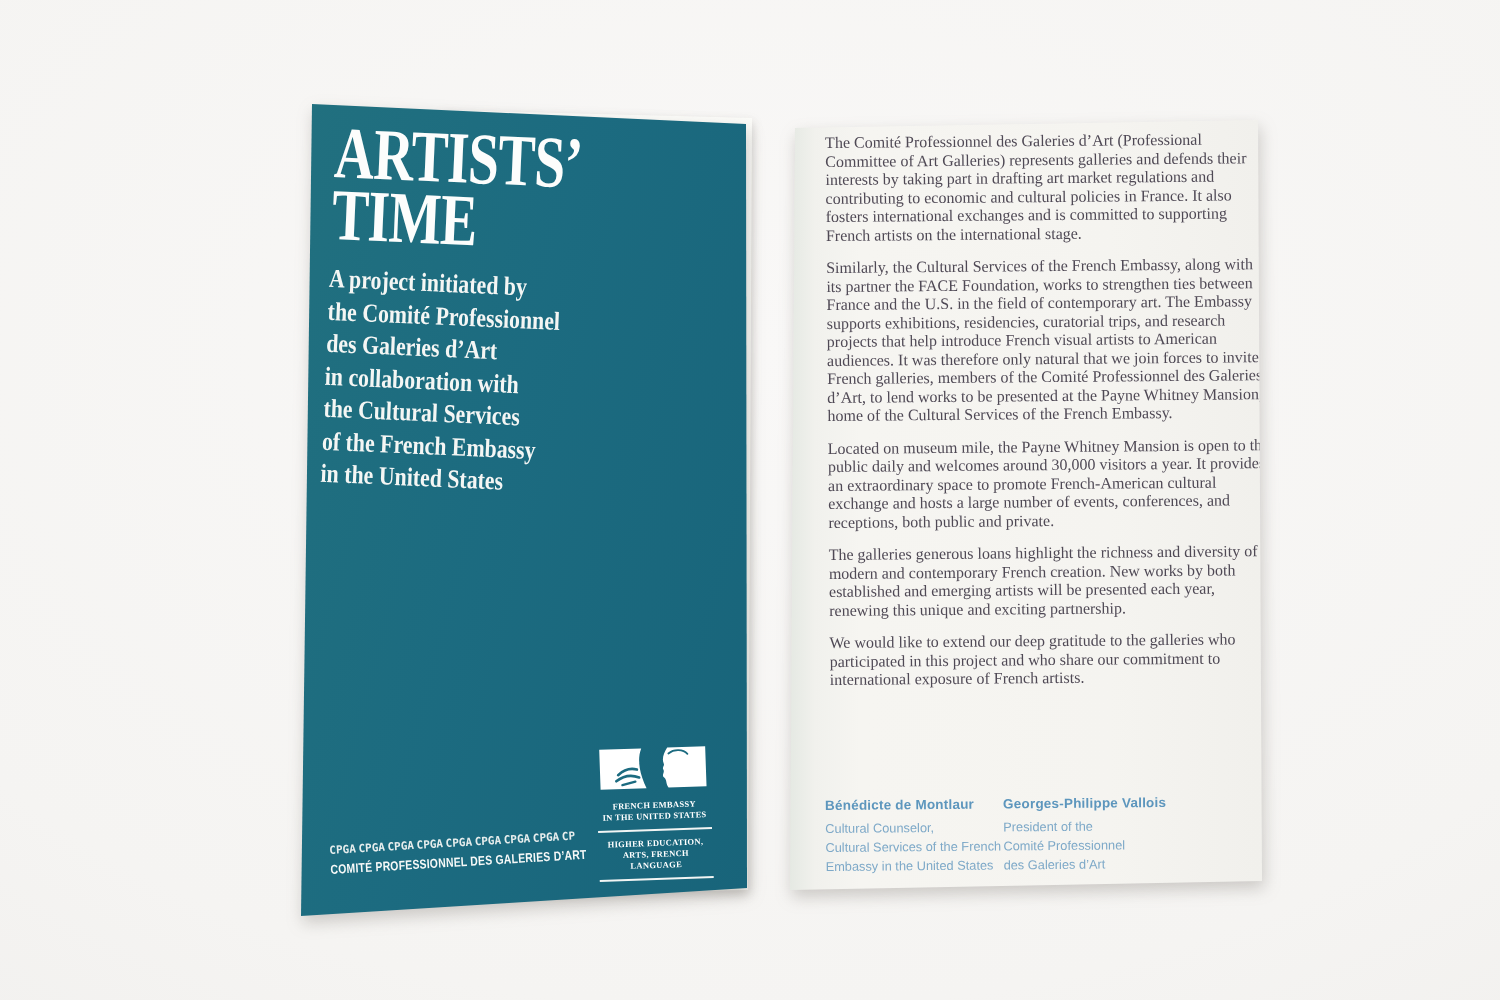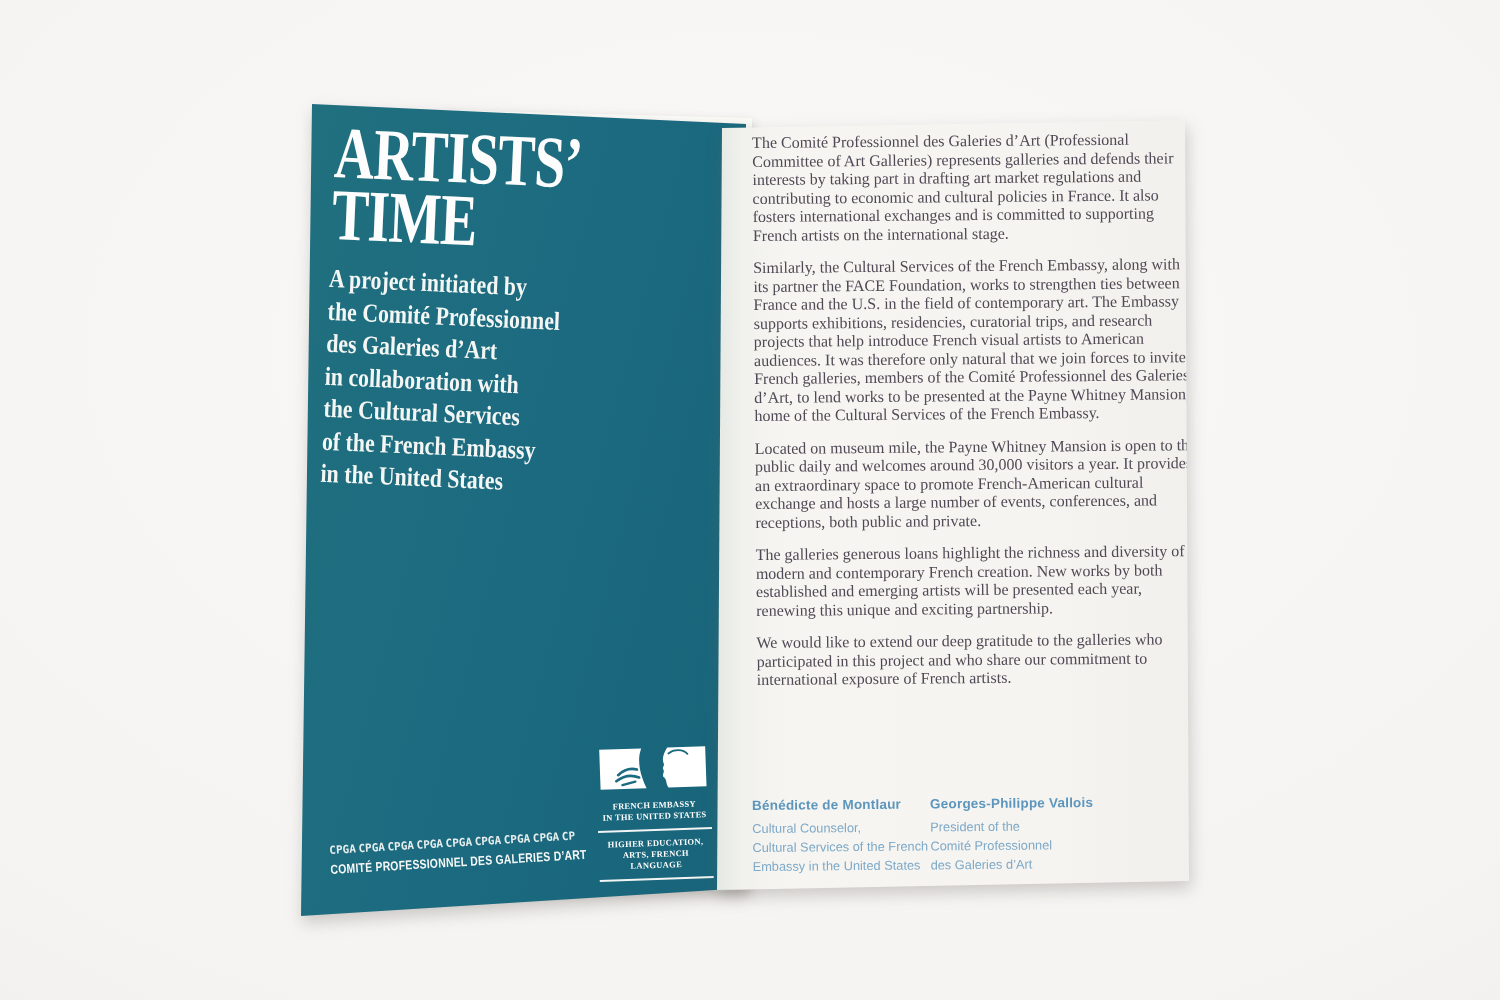--- a/index.html
+++ b/index.html
@@ -68,21 +68,21 @@
     text-align:center;color:#ffffff;
   }
   .embassy svg{display:block;margin:0 auto 8px auto;}
   .emb-line{
     font-family:"Liberation Serif", serif;font-weight:700;
     font-size:8.5px;line-height:11px;letter-spacing:0.3px;white-space:pre-line;
   }
   .emb-rule{height:2px;background:#f2f5f4;margin:7px 0;border:none;}
 
   
-  .inner-wrap{left:717px;top:119px;width:472px;height:771px;}
+  .inner-wrap{left:790px;top:119px;width:472px;height:771px;}
   .inner{
     position:absolute;left:0;top:0;width:472px;height:771px;
     background:linear-gradient(to right,#e5e9e3 0px,#f1f1ed 25px,#f6f5f1 70px,#f5f4f0 320px,#f1f0ec 471px);
     clip-path:polygon(5px 9px,468px 1px,472px 762px,0px 771px);
   }
   .paragraphs{
     position:absolute;left:35px;top:15px;width:443px;
     transform:rotate(-0.5deg);transform-origin:left top;
     font-family:"Liberation Serif", serif;
     font-size:16px;line-height:18.5px;color:#4f4955;

